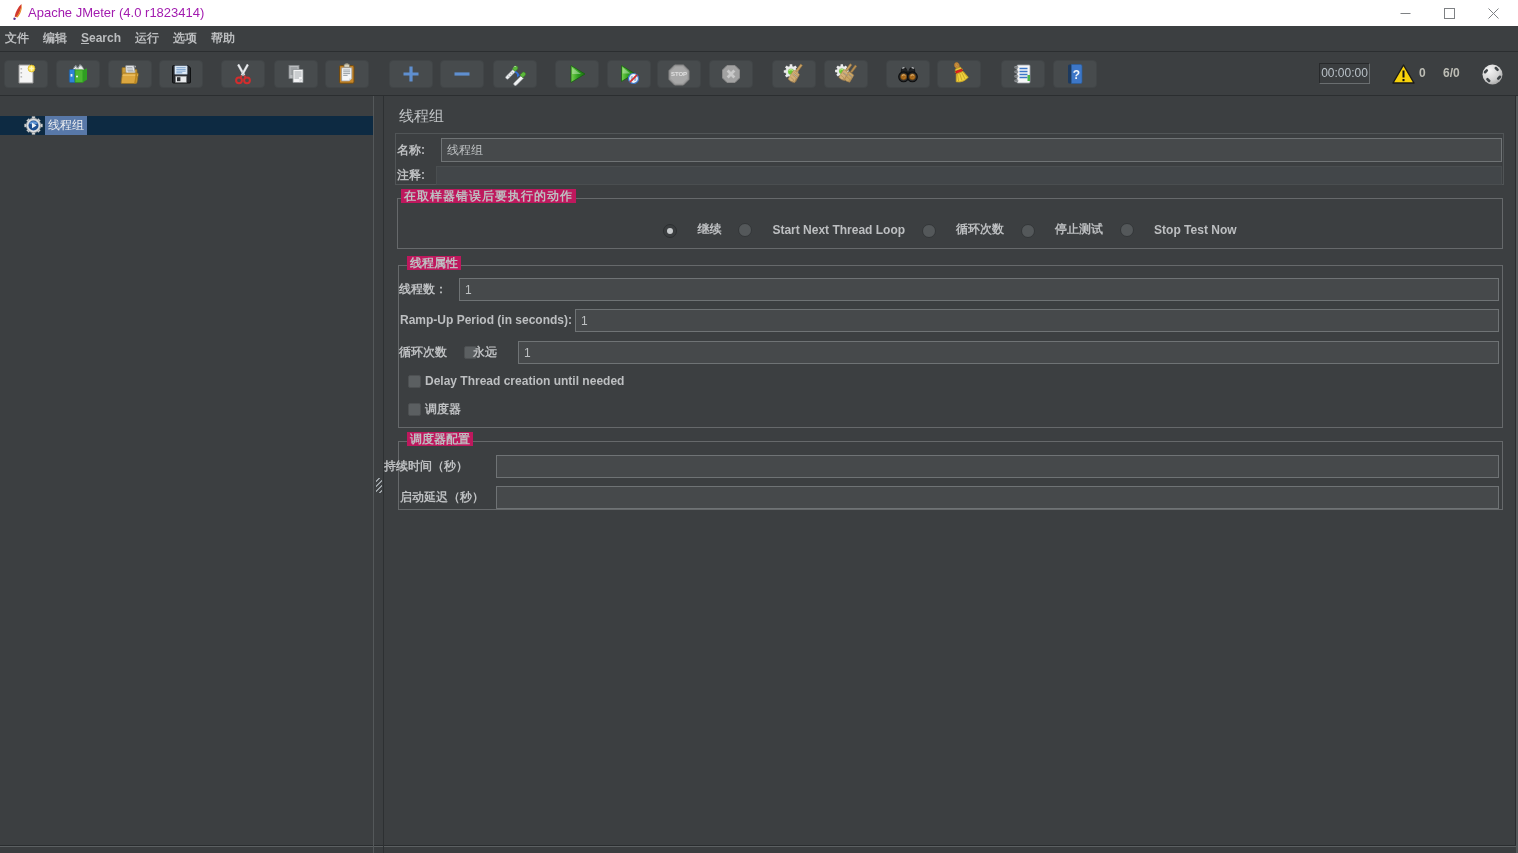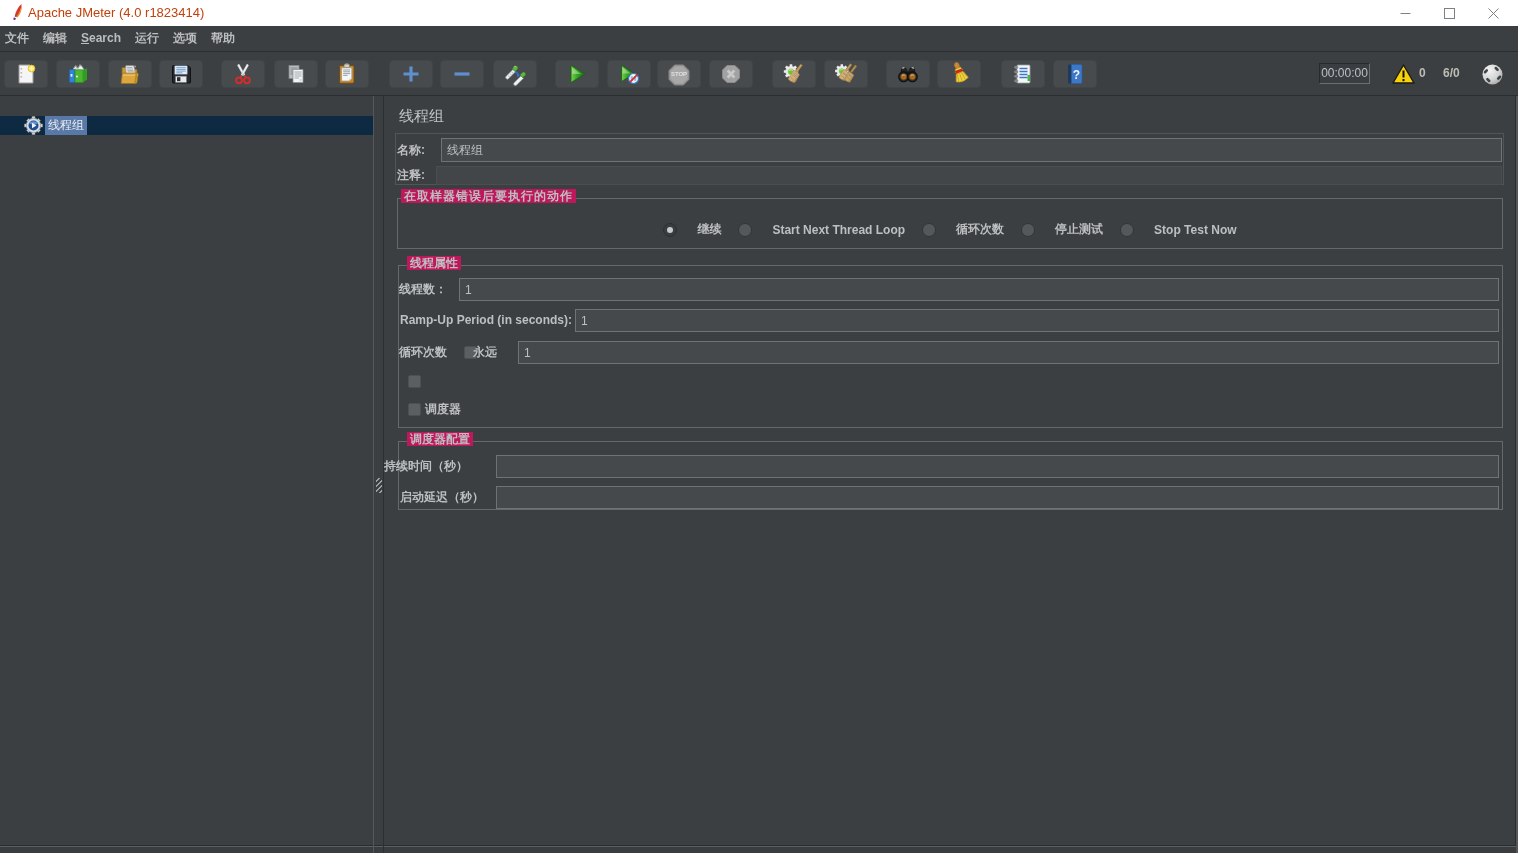--- a/index.html
+++ b/index.html
@@ -3,21 +3,21 @@
 <meta charset="utf-8">
 <style>
 * { margin:0; padding:0; box-sizing:border-box; }
 html,body { width:1518px; height:853px; overflow:hidden; }
 body { background:#3c3f41; font-family:"Liberation Sans", sans-serif; font-size:12px; color:#bbbdbf; position:relative; }
 svg { display:block; }
 
 
 .titlebar { position:absolute; left:0; top:0; width:1518px; height:26px; background:#ffffff; }
 .app-icon { position:absolute; left:10px; top:3px; }
-.title-text { position:absolute; left:28px; top:0; height:34px; line-height:26px; font-size:13px; color:#c2410c; }
+.title-text { position:absolute; left:28px; top:0; height:34px; line-height:26px; font-size:13px; color:#a21caf; }
 .win-btn { position:absolute; top:0; width:38px; height:26px; display:flex; align-items:center; justify-content:center; }
 .win-min { left:1386px; } .win-max { left:1430px; } .win-close { left:1474px; }
 
 
 .menubar { position:absolute; left:0; top:26px; width:1518px; height:26px; background:#3c3f41; border-bottom:1px solid #2b2e30; display:flex; align-items:center; }
 .menu-item { line-height:25px; font-weight:bold; color:#bbbdbf; padding:0 1px; margin-right:12px; }
 .menu-item:first-child { margin-left:4px; }
 .menu-item u { text-decoration:underline; }
 
 
@@ -53,21 +53,21 @@
 
 
 .main { position:absolute; left:384px; top:0; width:1134px; height:757px; }
 .panel-title { position:absolute; left:15px; top:11px; font-size:15px; color:#c2c5c7; }
 .blabel { position:absolute; font-weight:bold; color:#bdbfc1; font-size:12px; white-space:nowrap; }
 .field { position:absolute; background:#46494b; border:1px solid #6f7375; color:#bdc0c2; font-size:12px; padding:0 5px; font-family:"Liberation Sans", sans-serif; outline:none; height:24px; }
 .namebox { position:absolute; left:11px; top:37px; width:1109px; height:52px; border:1px solid #515557; }
 .groupbox { position:absolute; border:1px solid #66696b; }
 .groupbox .gtitle { position:absolute; top:-10px; line-height:14px; font-weight:bold; color:#bdbfc1; background:#be185d; padding:0 3px; white-space:nowrap; }
 .radio-row { position:absolute; left:0; top:121px; width:100%; display:flex; justify-content:center; gap:17px; align-items:center; }
-.radio-item { display:flex; align-items:center; gap:20px; }
+.radio-item { display:flex; align-items:flex-end; gap:20px; }
 .radio { width:14px; height:14px; border-radius:50%; background:#54585a; border:1px solid #333638; position:relative; }
 .radio.on { background:#3a3d3f; border-color:#2c2f31; }
 .radio.on::after { content:""; position:absolute; left:3px; top:3px; width:6px; height:6px; border-radius:50%; background:#c7cacc; }
 .radio-label { font-weight:bold; color:#bdbfc1; }
 .checkbox { position:absolute; width:13px; height:13px; border-radius:2px; background:#5b5f61; border:1px solid #4d5052; }
 </style>
 </head>
 <body>
 
 <div class="titlebar">
@@ -428,20 +428,21 @@
     </div>
     <span class="blabel" style="left:15px;top:182px;line-height:23px">线程数：</span>
     <input class="field" style="left: 75px; top: 182px; width: 1040px; height: 23px;" value="1">
     <span class="blabel" style="left:16px;top:213px;line-height:23px">Ramp-Up Period (in seconds):</span>
     <input class="field" style="left: 191px; top: 213px; width: 924px; height: 23px;" value="1">
     <span class="blabel" style="left:15px;top:245px;line-height:23px">循环次数</span>
     <span class="checkbox" style="left:80px;top:250px"></span>
     <span class="blabel" style="left:89px;top:245px;line-height:23px">永远</span>
     <input class="field" style="left: 134px; top: 245px; width: 981px; height: 23px;" value="1">
     <span class="checkbox" style="left:24px;top:279px"></span>
+    <span class="blabel" style="left:41px;top:272px;line-height:27px">Delay Thread creation until needed</span>
     <span class="checkbox" style="left:24px;top:307px"></span>
     <span class="blabel" style="left:41px;top:300px;line-height:27px">调度器</span>
 
     <div class="groupbox" style="left:14px;top:345px;width:1105px;height:69px">
       <span class="gtitle" style="left:8px">调度器配置</span>
     </div>
     <span class="blabel" style="left:0;top:359px;line-height:23px">持续时间（秒）</span>
     <input class="field" style="left: 112px; top: 359px; width: 1003px; height: 23px;" value="">
     <span class="blabel" style="left:16px;top:390px;line-height:23px">启动延迟（秒）</span>
     <input class="field" style="left: 112px; top: 390px; width: 1003px; height: 23px;" value="">

